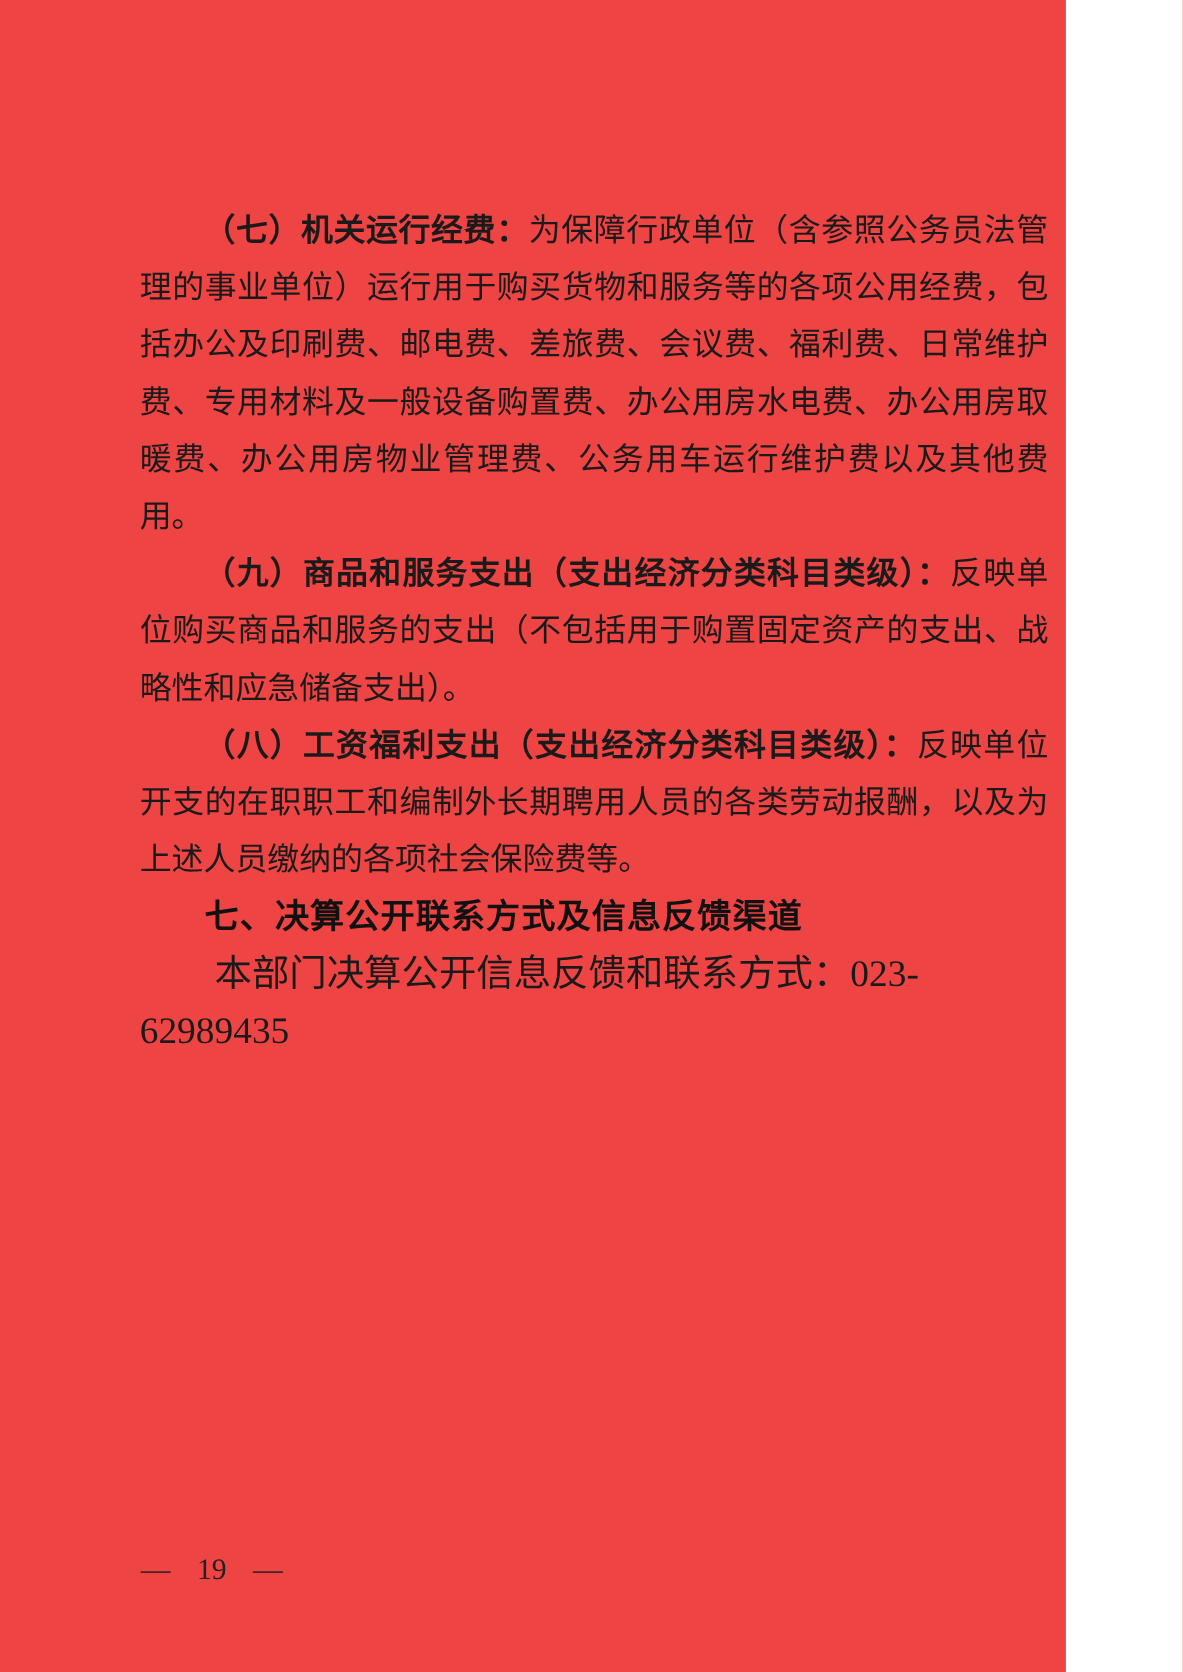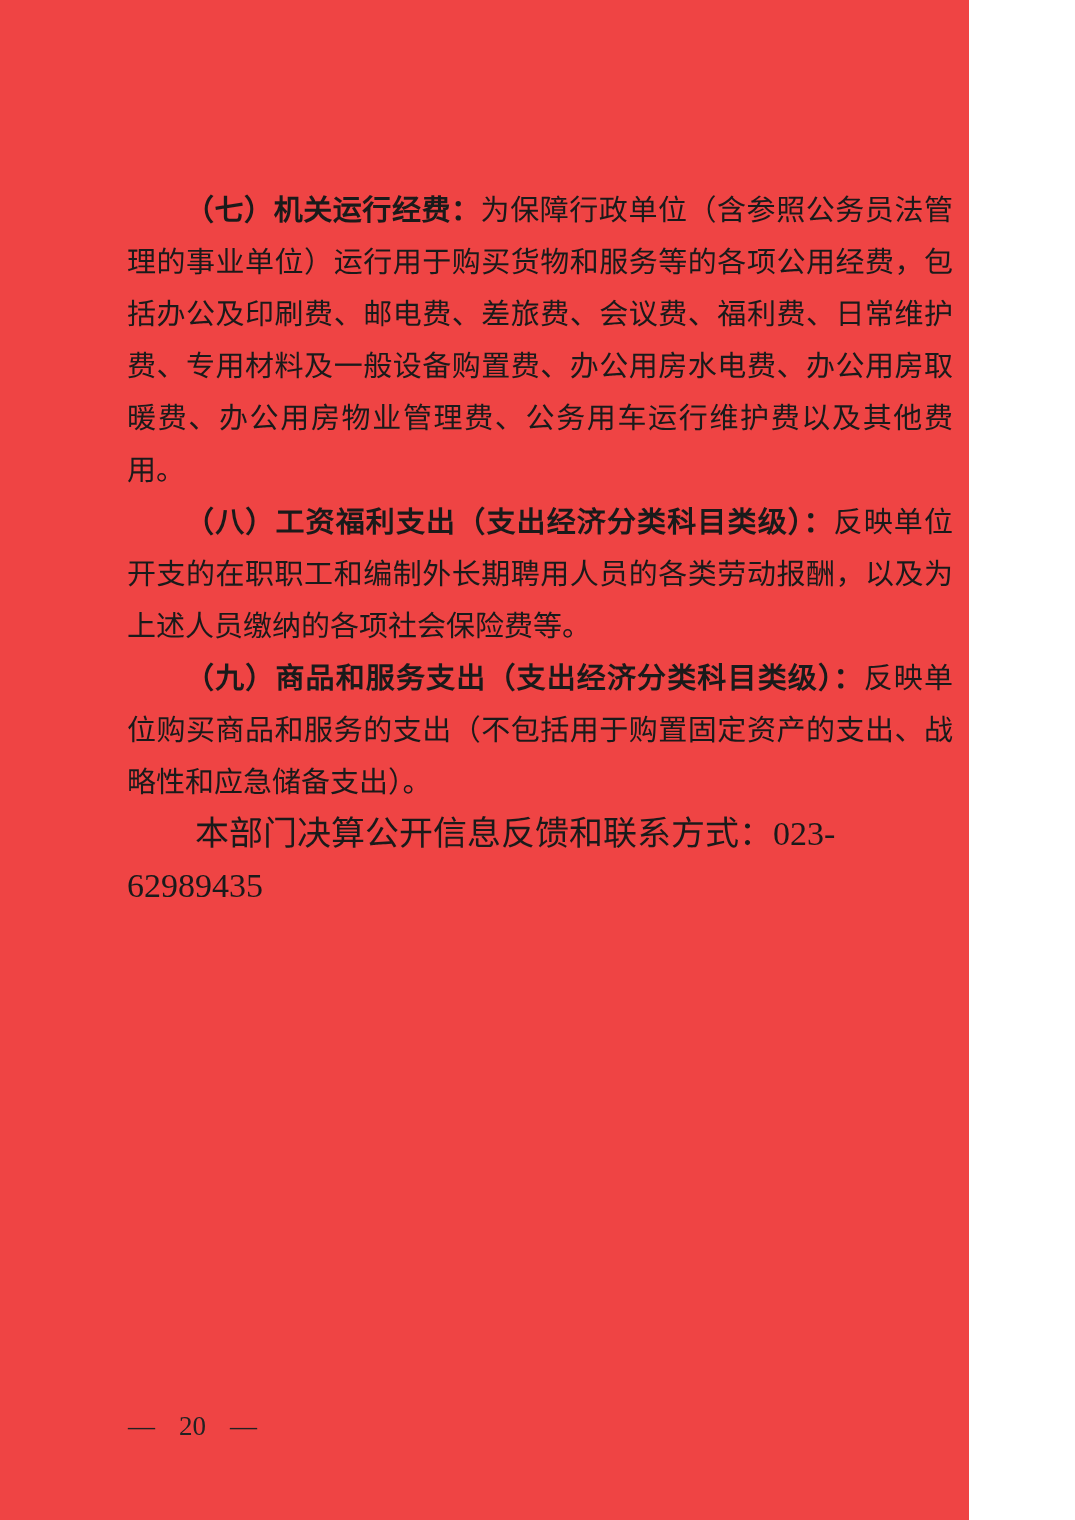--- a/index.html
+++ b/index.html
@@ -74,28 +74,29 @@
   }
 </style>
 </head>
 <body>
 
 <div class="page">
   <div class="content">
 
     <p class="body-para"><span class="lead">（七）机关运行经费：</span><span>为保障行政单位（含参照公务员法管理的事业单位）运行用于购买货物和服务等的各项公用经费，包括办公及印刷费、邮电费、差旅费、会议费、福利费、日常维护费、专用材料及一般设备购置费、办公用房水电费、办公用房取暖费、办公用房物业管理费、公务用车运行维护费以及其他费用。</span></p>
 
+    <p class="body-para"><span class="lead">（九）商品和服务支出（支出经济分类科目类级）：</span><span>反映单位购买商品和服务的支出（不包括用于购置固定资产的支出、战略性和应急储备支出）。</span></p>
+
     <p class="body-para"><span class="lead">（八）工资福利支出（支出经济分类科目类级）：</span><span>反映单位开支的在职职工和编制外长期聘用人员的各类劳动报酬，以及为上述人员缴纳的各项社会保险费等。</span></p>
 
-    <p class="body-para"><span class="lead">（九）商品和服务支出（支出经济分类科目类级）：</span><span>反映单位购买商品和服务的支出（不包括用于购置固定资产的支出、战略性和应急储备支出）。</span></p>
 
-
+    <h2 class="section-heading">七、决算公开联系方式及信息反馈渠道</h2>
 
     <p class="contact-para"><span>本部门决算公开信息反馈和联系方式：</span><span class="contact-phone">023-62989435</span></p>
 
   </div>
 
   <div class="page-footer">
     <span class="footer-dash">—</span>
-    <span class="footer-num">20</span>
+    <span class="footer-num">19</span>
     <span class="footer-dash">—</span>
   </div>
 </div>
 
 </body></html>

